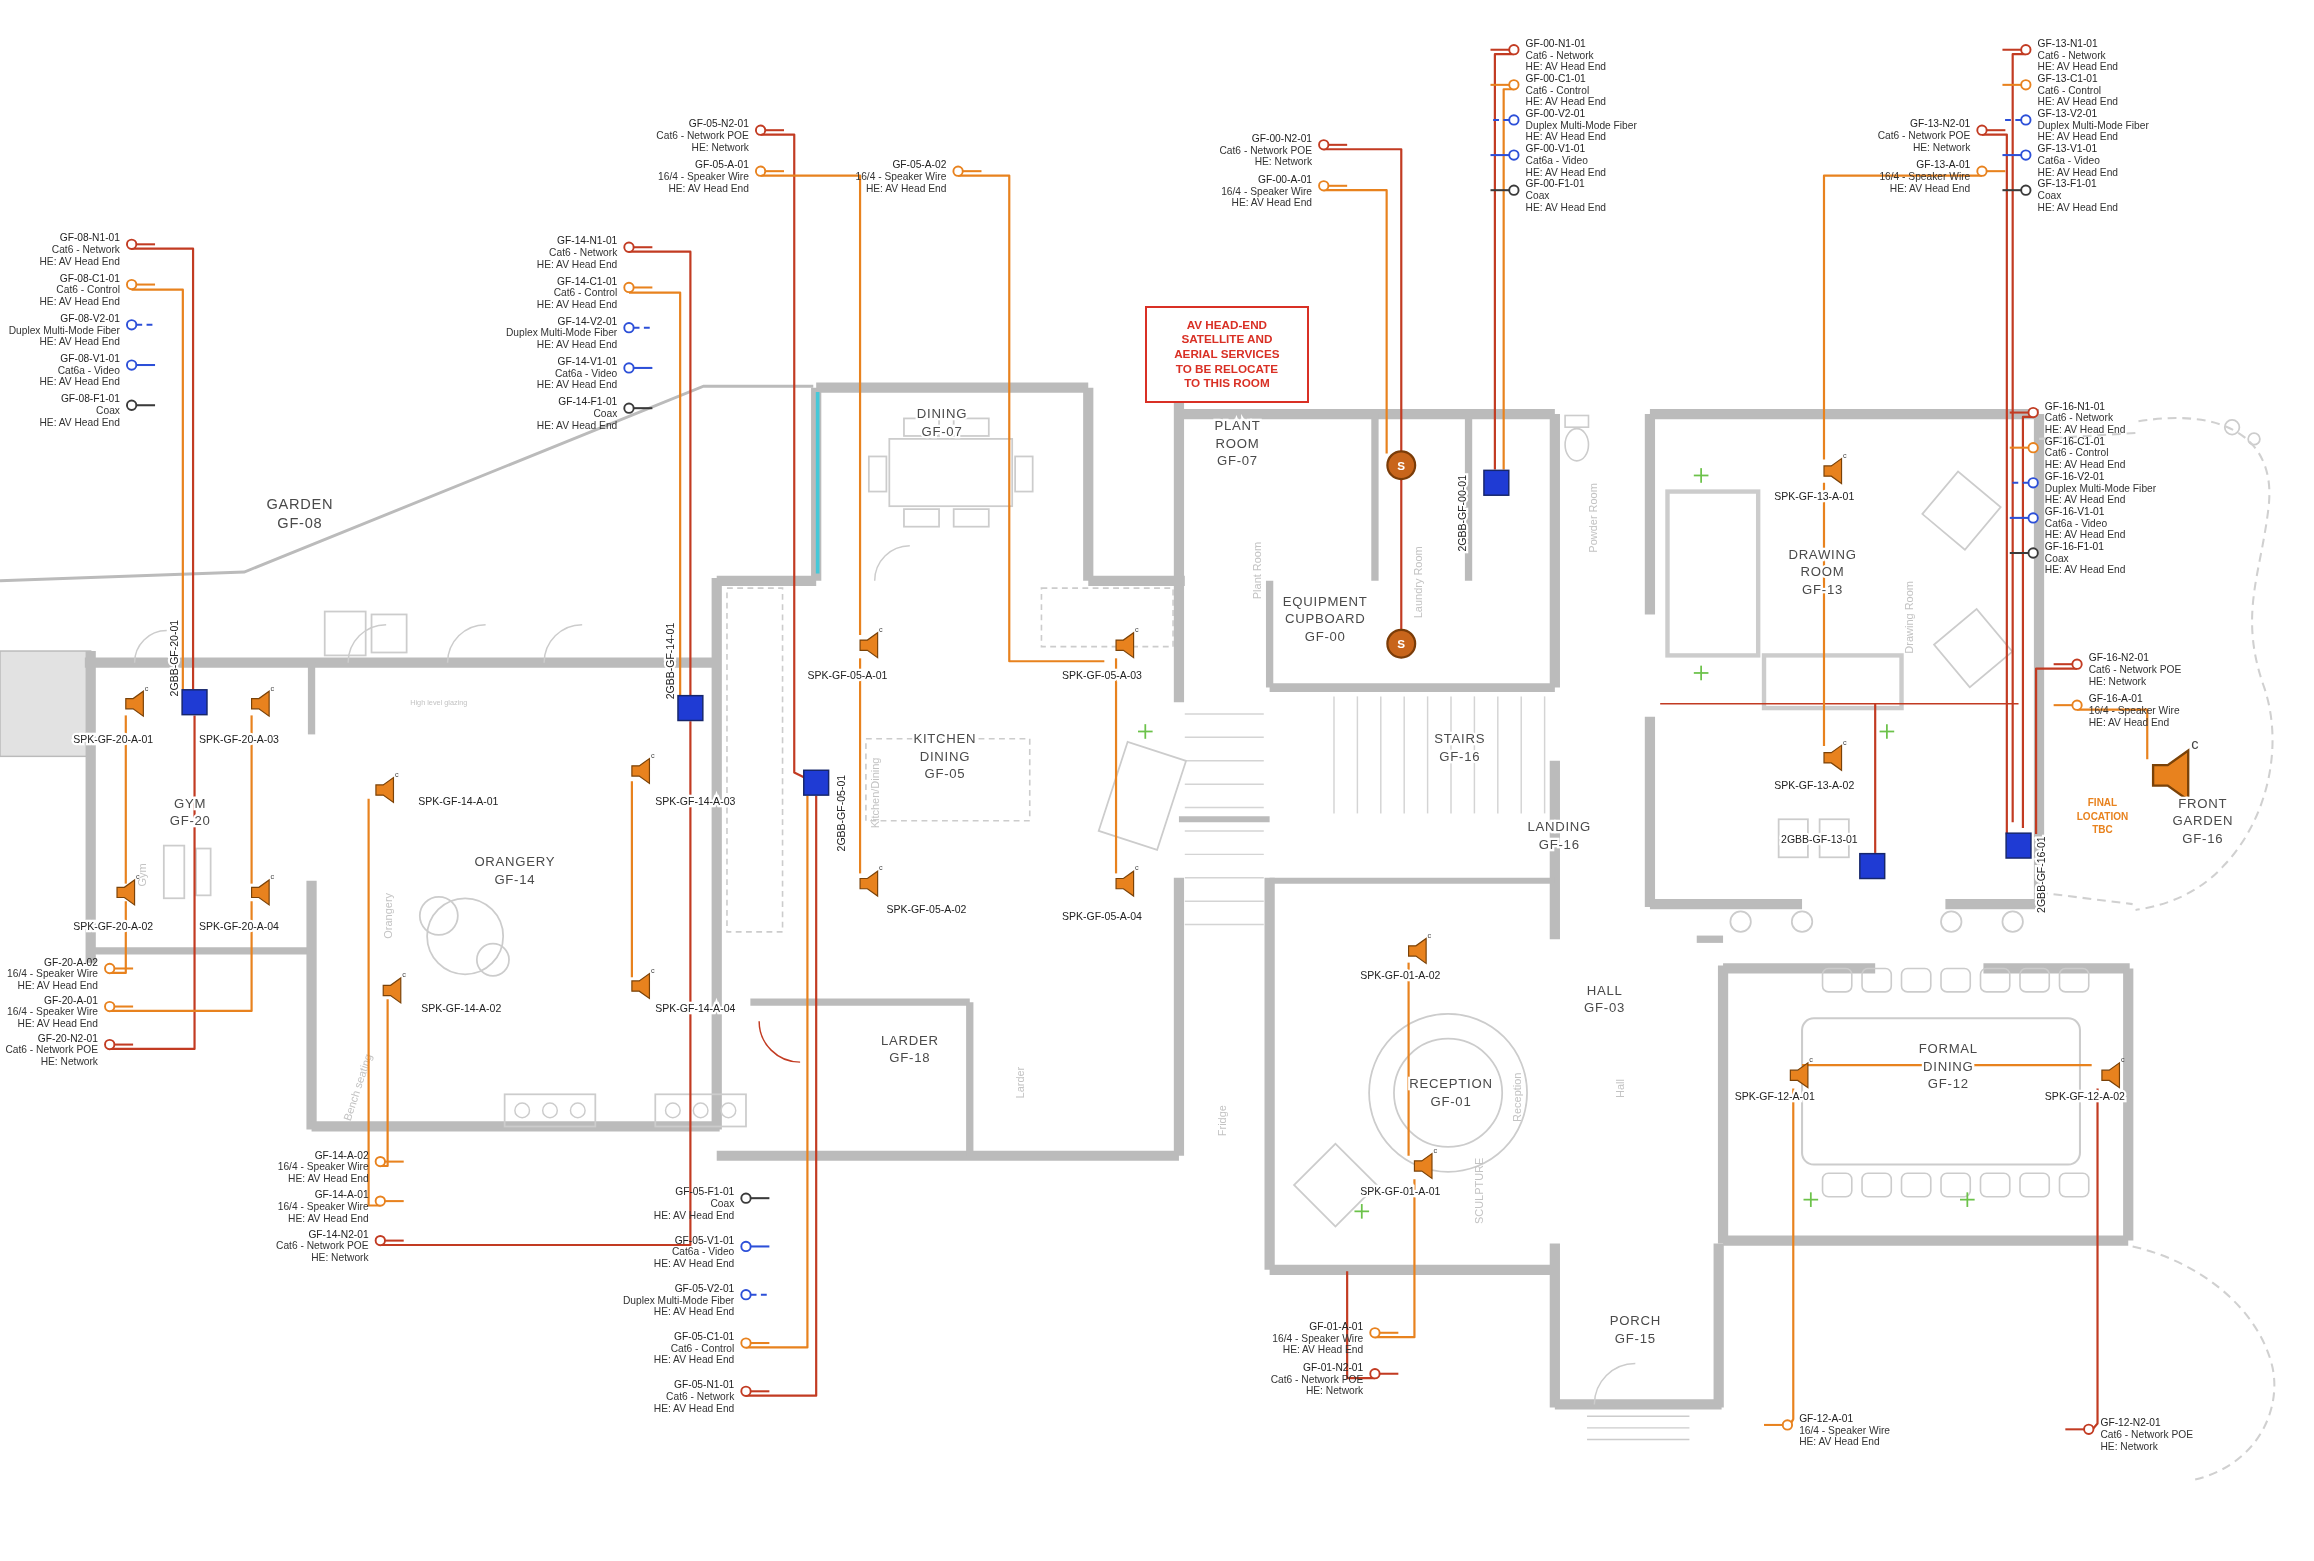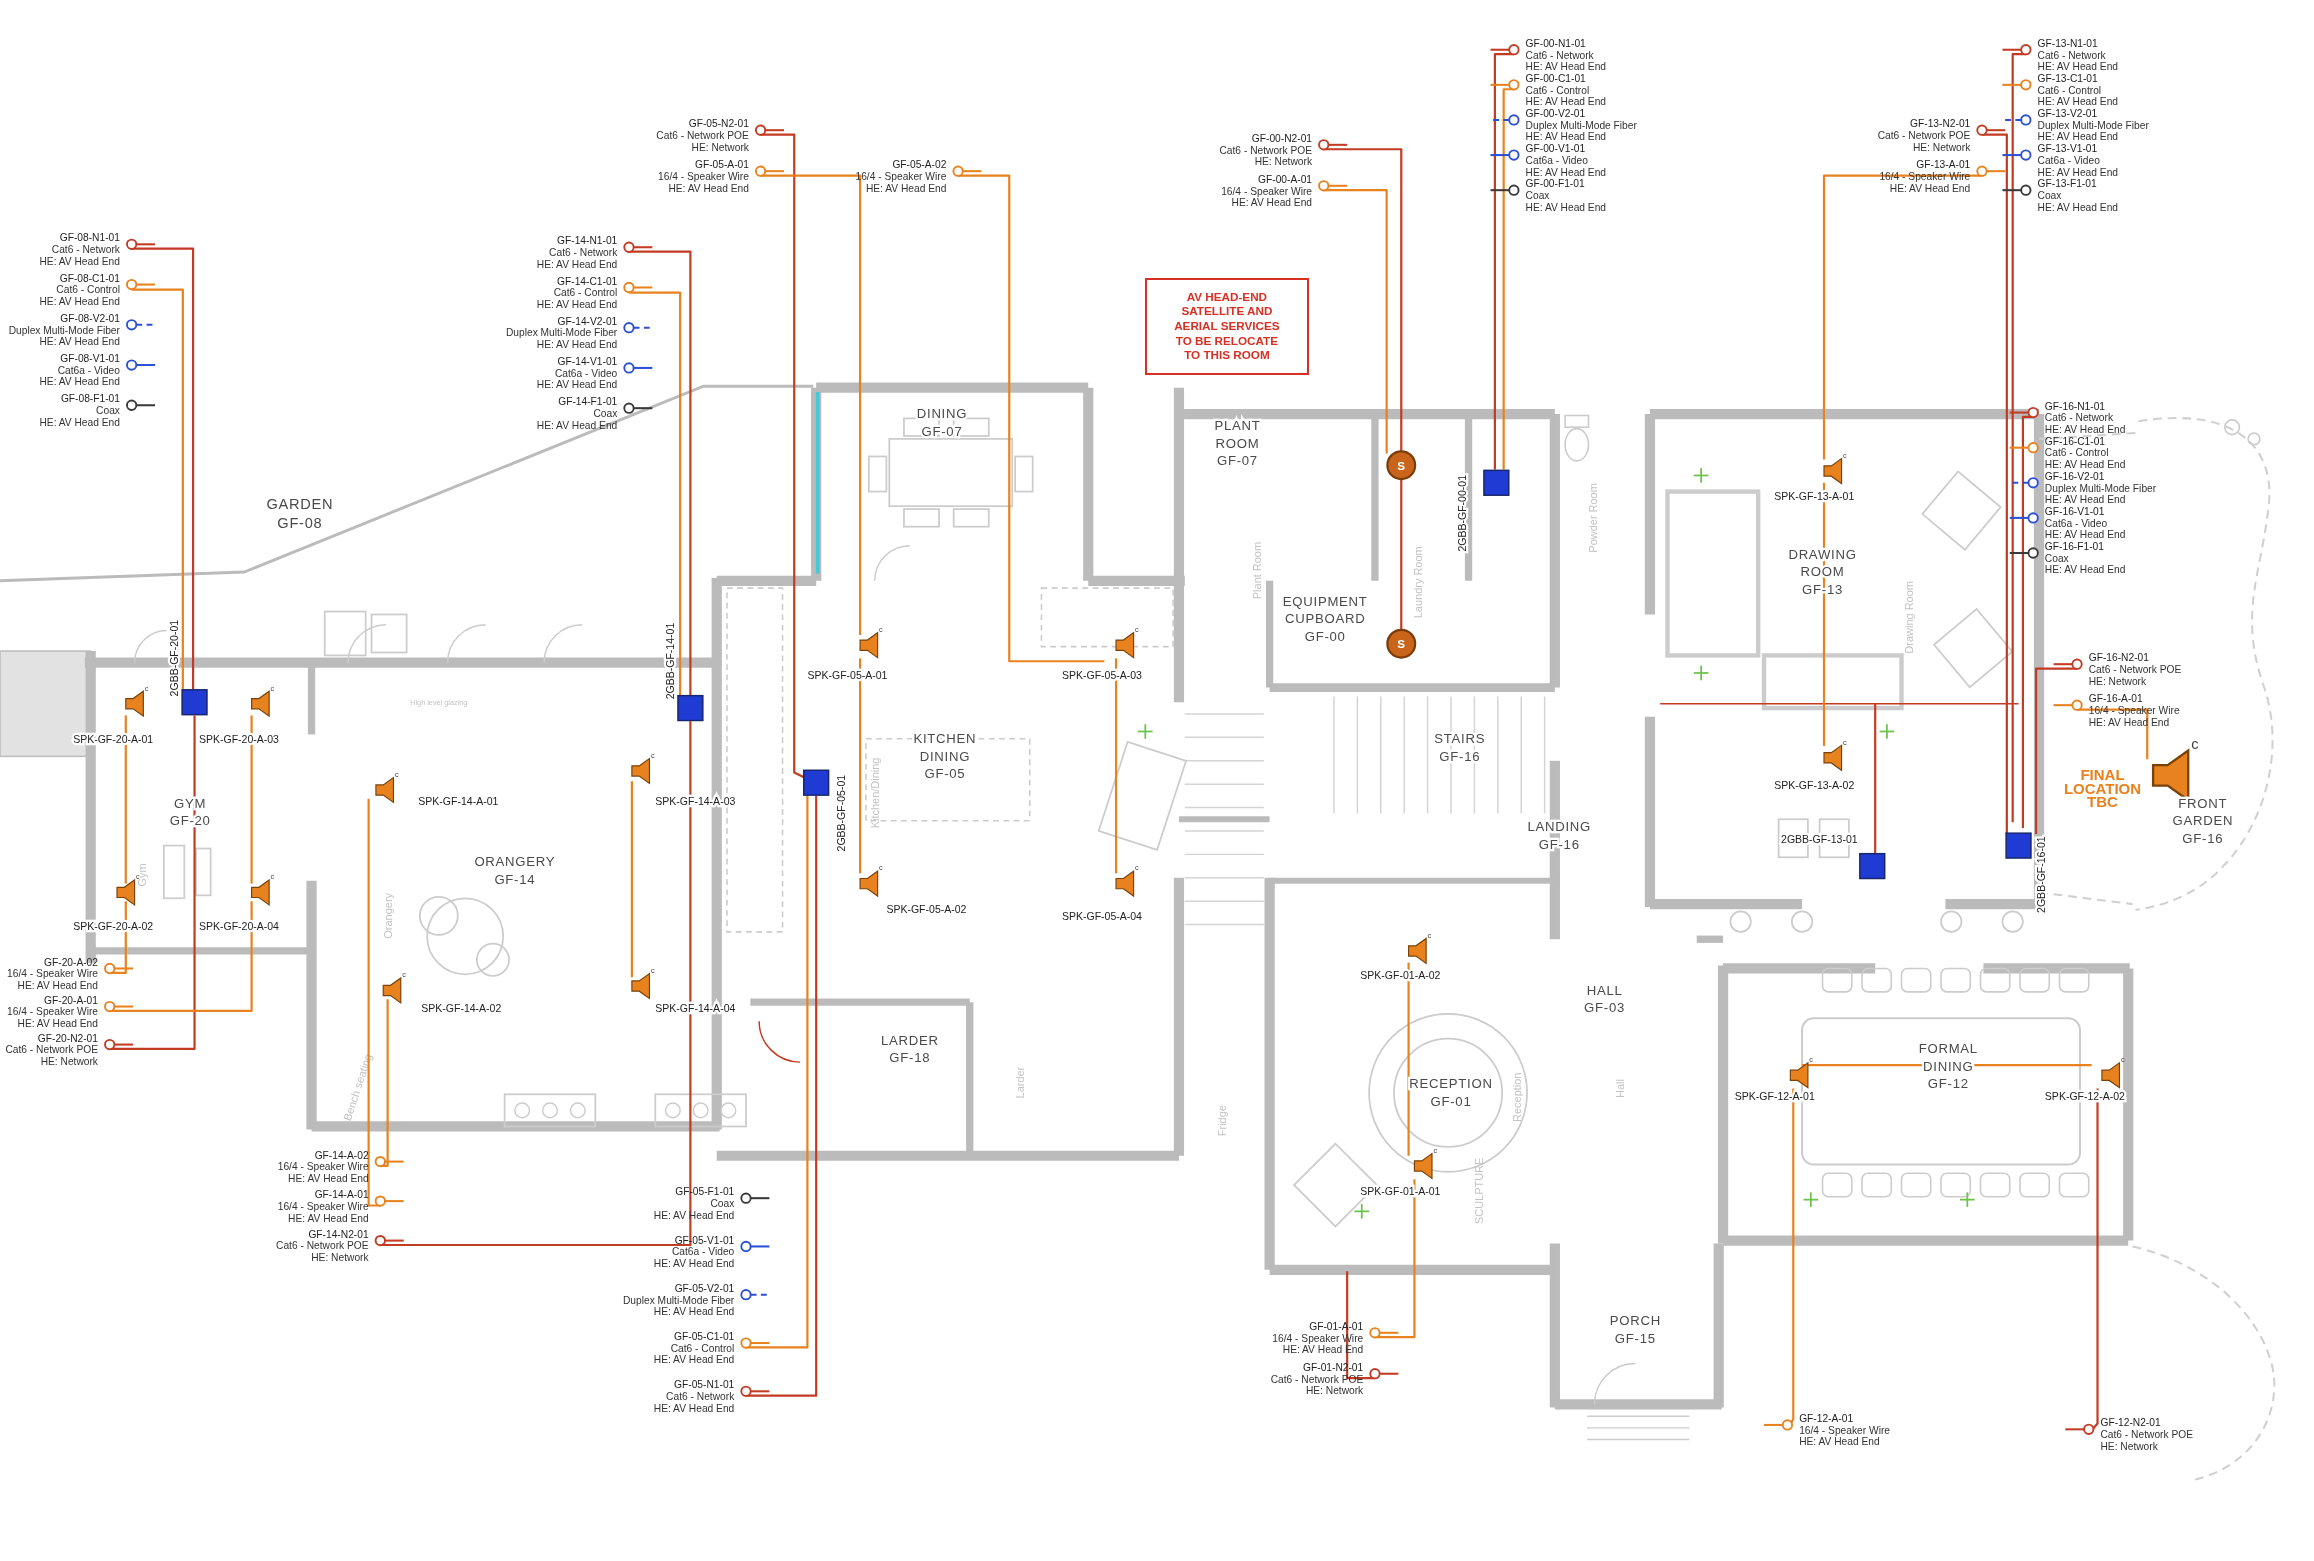--- a/index.html
+++ b/index.html
@@ -1,20 +1,20 @@
 <!DOCTYPE html>
 <html><head>
 <meta charset="utf-8">
 <style>
   html,body{margin:0;padding:0;background:#fff;}
   #page{position:relative;width:2314px;height:1561px;background:#fff;overflow:hidden;font-family:"Liberation Sans",sans-serif;}
   #plan{position:absolute;left:0;top:0;font-family:"Liberation Sans",sans-serif;}
-  .overlay{position:absolute;text-align:center;white-space:pre-line;font-family:"Liberation Sans",sans-serif;}
+  .overlay{position:absolute;text-align:center;white-space:pre-line;font-family:"Liberation Sans",sans-serif;margin-top:28px;}
   #note-box{left:1145px;top:278px;width:152px;border:2px solid #D93025;color:#D93025;font-size:11.7px;line-height:14.6px;padding:9.8px 3.9px;background:#fff;font-weight:bold;}
-  #final-location{left:2044px;top:768px;width:117px;color:#E8821E;font-size:15px;line-height:13.7px;font-weight:bold;}
+  #final-location{left:2044px;top:768px;width:117px;color:#E8821E;font-size:10px;line-height:13.7px;font-weight:bold;}
 </style>
 </head>
 <body>
 
 <div id="page">
   <svg id="plan" viewBox="0 0 1582 1067" width="2314" height="1561" preserveAspectRatio="none">
       <g>
         <rect x="0" y="445" width="62" height="72" fill="#E2E2E2" stroke="#BBBBBB"></rect>
         <polyline points="0,397 167,391 481,264 556,264" fill="none" stroke="#BBBBBB" stroke-width="2"></polyline>
         <polyline points="62,445 62,658" fill="none" stroke="#BBBBBB" stroke-width="7"></polyline>

